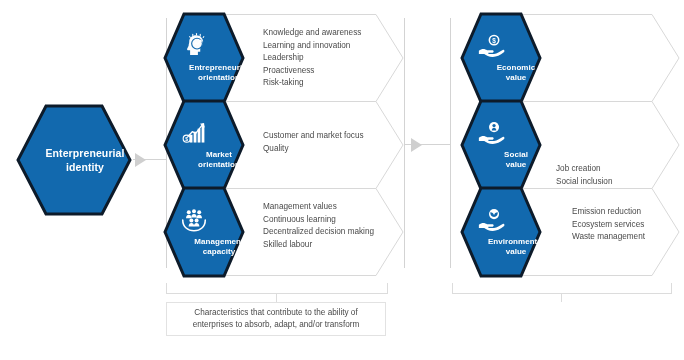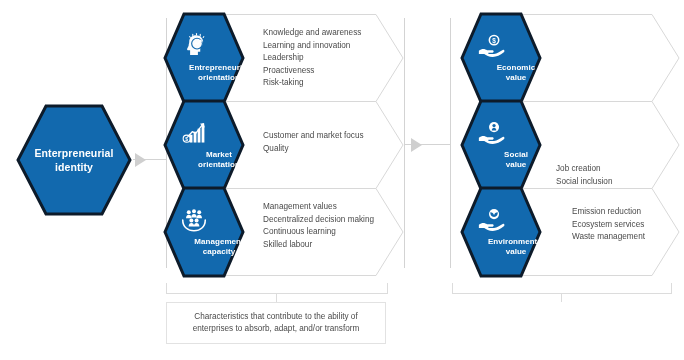--- a/index.html
+++ b/index.html
@@ -23,21 +23,21 @@
   .root-hex {
     position: absolute;
     left: 16px;
     top: 104px;
     width: 116px;
     height: 112px;
   }
   .root-hex svg { display: block; }
   .root-hex-label {
     position: absolute;
-    left: 0;
+    left: 11px;
     top: 0;
     width: 116px;
     height: 112px;
     display: flex;
     flex-direction: column;
     align-items: center;
     justify-content: center;
     color: #ffffff;
     font-size: 10.5px;
     font-weight: bold;
@@ -259,22 +259,22 @@
         </g>
       </svg>
       <div class="node-label">
         <span>Management</span><br>
         <span>capacity</span>
       </div>
     </div>
   </div>
   <div class="item-list" style="left:263px; top:201px;">
     <div>Management values</div>
+    <div>Continuous learning</div>
     <div>Decentralized decision making</div>
-    <div>Continuous learning</div>
     <div>Skilled labour</div>
   </div>
 
   <div class="chev" style="left:492px; top:14px;">
     <svg width="188" height="88" viewBox="0 0 188 88">
       <polygon points="0.5,0.5 160,0.5 187,44 160,87.5 0.5,87.5" fill="#ffffff" stroke="#d8d8d8" stroke-width="1"></polygon>
     </svg>
   </div>
   <div class="node-hex" style="left:460px; top:12px;">
     <svg width="82" height="92" viewBox="0 0 82 92">
@@ -353,18 +353,18 @@
     <div>Ecosystem services</div>
     <div>Waste management</div>
   </div>
 
   <div class="bracket" style="left:166px; top:283px; width:220px; height:10px;"></div>
   <div class="bracket-stem" style="left:276px; top:293px; height:9px;"></div>
 
   <div class="bracket" style="left:452px; top:283px; width:218px; height:10px;"></div>
   <div class="bracket-stem" style="left:561px; top:293px; height:9px;"></div>
 
-  <div class="caption-box" style="left:166px; top:302px; width:220px; height:42px;justify-content:flex-end;">
+  <div class="caption-box" style="left:166px; top:302px; width:220px; height:34px;justify-content:flex-end;">
     <div class="caption-text">Characteristics that contribute to the ability of enterprises to absorb, adapt, and/or transform</div>
   </div>
 
 
 </div>
 
 </body></html>

